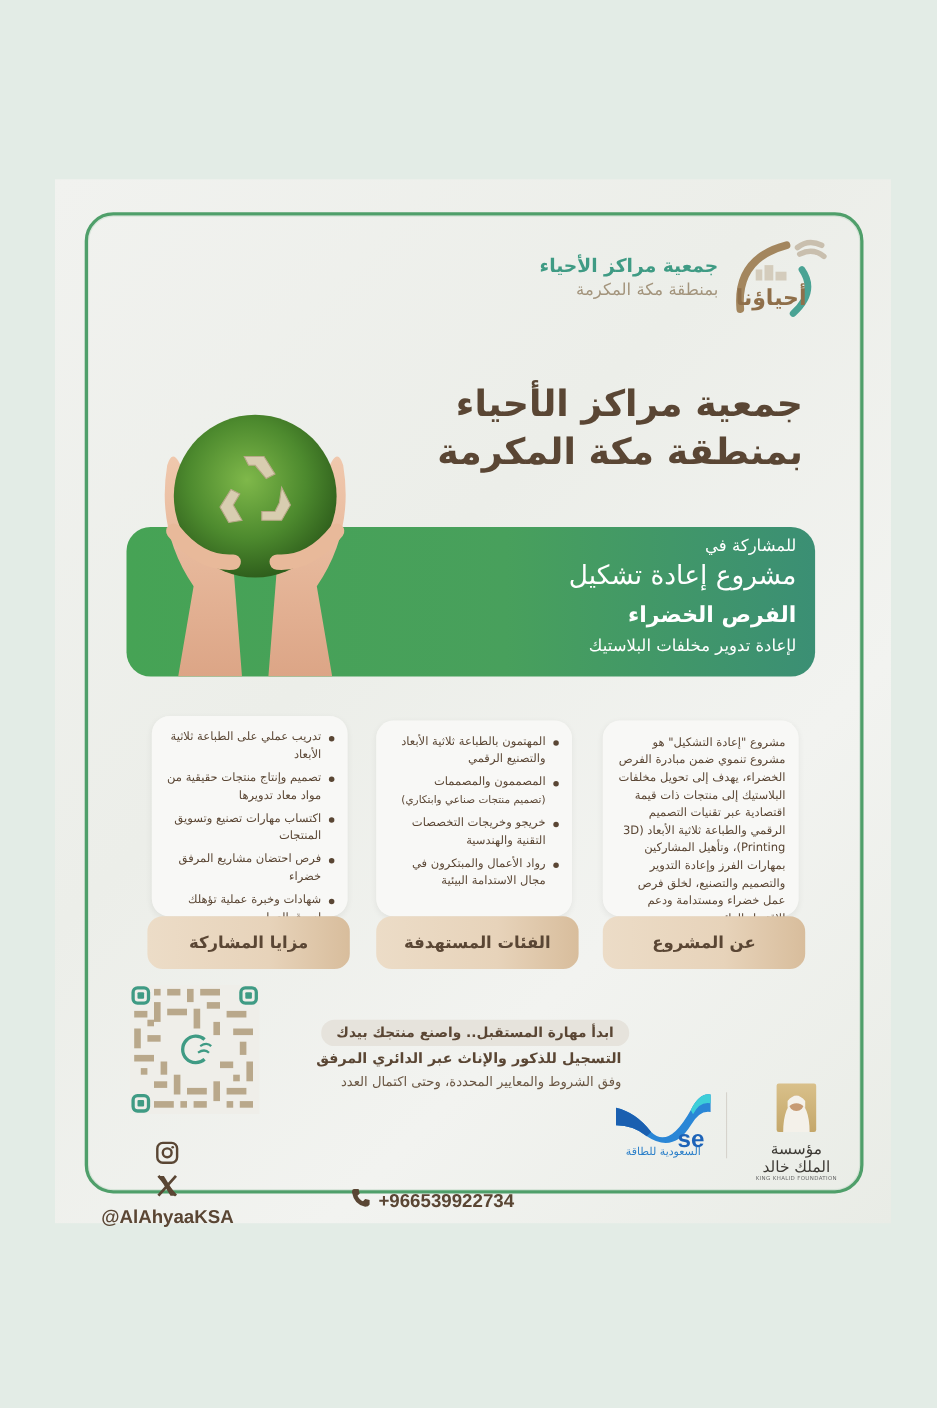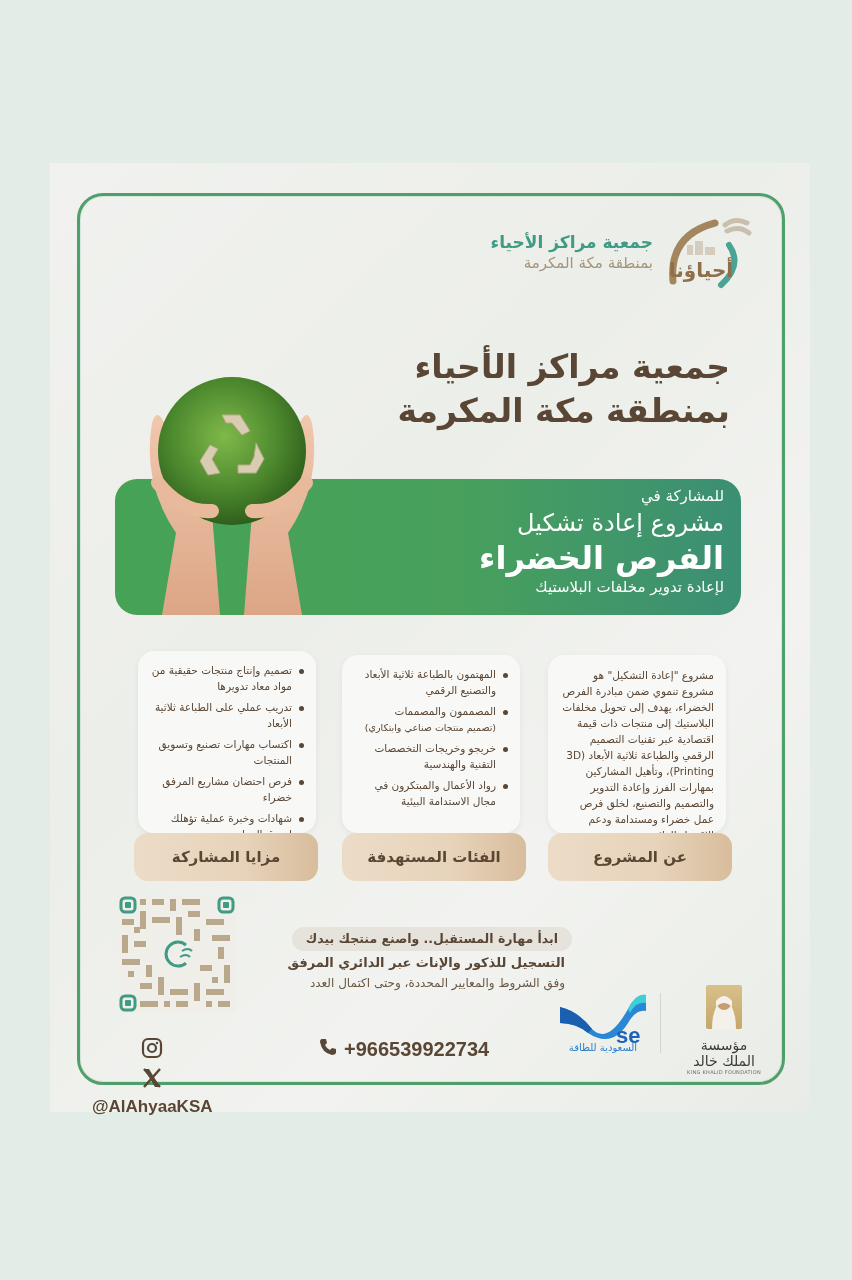--- a/index.html
+++ b/index.html
@@ -33,21 +33,21 @@
   }
 
   .green-banner {
     position: absolute; left: 65px; top: 316px; width: 626px; height: 136px;
     background: linear-gradient(90deg, #46a355 0%, #48a05c 55%, #3b8f74 100%);
     border-radius: 22px;
   }
   .banner-text { position: absolute; right: 86px; top: 322px; text-align: right; direction: rtl; color: #fff; }
   .banner-text .small { font-size: 15px; line-height: 22px; }
   .banner-text .mid { font-size: 24px; line-height: 32px; letter-spacing: 4px; }
-  .banner-text .big { font-size: 32px; font-weight: bold; line-height: 38px; letter-spacing: 5px; }
+  .banner-text .big { font-size: 20px; font-weight: bold; line-height: 38px; letter-spacing: 5px; }
   .banner-text .sub { font-size: 15px; line-height: 20px; letter-spacing: 1px; }
 
   
   .globe-wrap { position: absolute; left: 82px; top: 200px; width: 200px; height: 252px; }
 
   
   .card {
     position: absolute; top: 490px; width: 178px; height: 175px;
     background: rgba(248,248,246,0.92); border-radius: 16px;
     box-shadow: 0 2px 6px rgba(0,0,0,0.06);
@@ -69,21 +69,21 @@
     background: #e6e3dc; border-radius: 12px; color: #5a4634; font-size: 12.5px; font-weight: bold;
     line-height: 24px; direction: rtl;
   }
   .cta-line2 { position: absolute; right: 245px; top: 792px; color: #5a4634; font-size: 13px; font-weight: bold; direction: rtl; }
   .cta-line3 { position: absolute; right: 245px; top: 813px; color: #6a5744; font-size: 12px; direction: rtl; }
 
   .qr { position: absolute; left: 68px; top: 732px; width: 118px; height: 118px; }
 
   .contacts { position: absolute; left: 42px; top: 874px; display: flex; align-items: center; gap: 8px; color: #5a4634; font-family: "Liberation Sans", sans-serif; font-weight: bold; font-size: 17px; flex-direction: column; }
   .contacts .ico { width: 22px; height: 22px; display: inline-flex; align-items: center; justify-content: center; }
-  .phone { position: absolute; left: 268px; top: 874px; display: flex; align-items: center; gap: 6px; color: #5a4634; font-family: "Liberation Sans", sans-serif; font-weight: bold; font-size: 20px; text-align: right; }
+  .phone { position: absolute; left: 268px; top: 916px; display: flex; align-items: center; gap: 6px; color: #5a4634; font-family: "Liberation Sans", sans-serif; font-weight: bold; font-size: 17px; text-align: right; }
 
   .se-logo { position: absolute; left: 508px; top: 826px; width: 90px; height: 70px; }
   .se-text { position: absolute; left: 510px; top: 879px; width: 86px; text-align: center; color: #2b7fc9; font-size: 10px; direction: rtl; }
   .divider-v { position: absolute; left: 610px; top: 830px; width: 1px; height: 60px; background: #d6d3cc; }
   .kkf { position: absolute; left: 636px; top: 822px; width: 76px; }
   .kkf-photo { width: 36px; height: 44px; margin: 0 auto; background: linear-gradient(180deg, #d9c08a, #c4a76a); border-radius: 2px; position: relative; overflow: hidden; }
   .kkf-ar { text-align: center; font-size: 14px; color: #3d3a35; margin-top: 8px; direction: rtl; }
   .kkf-en { text-align: center; font-size: 5px; color: #6b6b6b; letter-spacing: .3px; }
 </style>
 </head>
@@ -165,22 +165,22 @@
         <li>خريجو وخريجات التخصصات التقنية والهندسية</li>
         <li>رواد الأعمال والمبتكرون في مجال الاستدامة البيئية</li>
       </ul>
     </div>
   </div>
   <div class="card-label" style="left: 292px;">الفئات المستهدفة</div>
 
   <div class="card" style="left: 88px; top: 488px; height: 182px;">
     <div class="card-body">
       <ul>
+        <li>تدريب عملي على الطباعة ثلاثية الأبعاد</li>
         <li>تصميم وإنتاج منتجات حقيقية من مواد معاد تدويرها</li>
-        <li>تدريب عملي على الطباعة ثلاثية الأبعاد</li>
         <li>اكتساب مهارات تصنيع وتسويق المنتجات</li>
         <li>فرص احتضان مشاريع المرفق خضراء</li>
         <li>شهادات وخبرة عملية تؤهلك لسوق العمل</li>
       </ul>
     </div>
   </div>
   <div class="card-label" style="left: 84px;">مزايا المشاركة</div>
 
   <div class="cta-pill">ابدأ مهارة المستقبل.. واصنع منتجك بيدك</div>
   <div class="cta-line2">التسجيل للذكور والإناث عبر الدائري المرفق</div>

